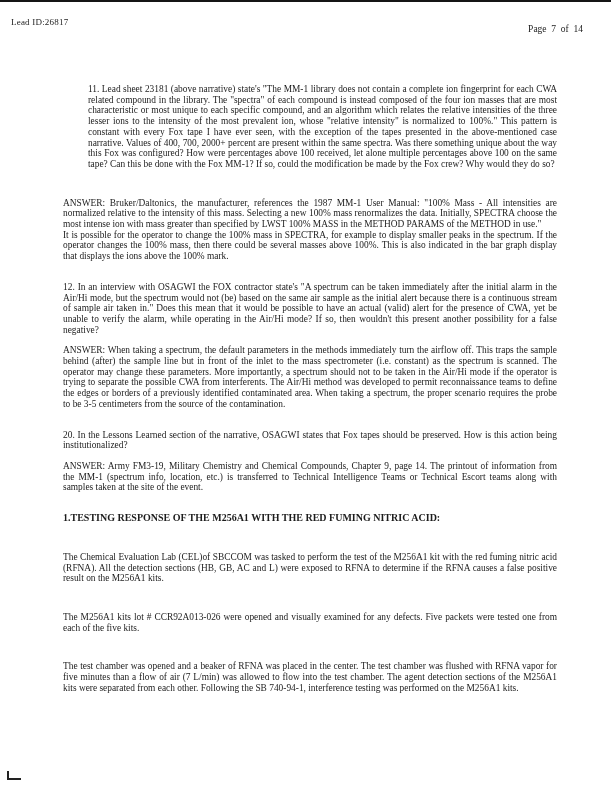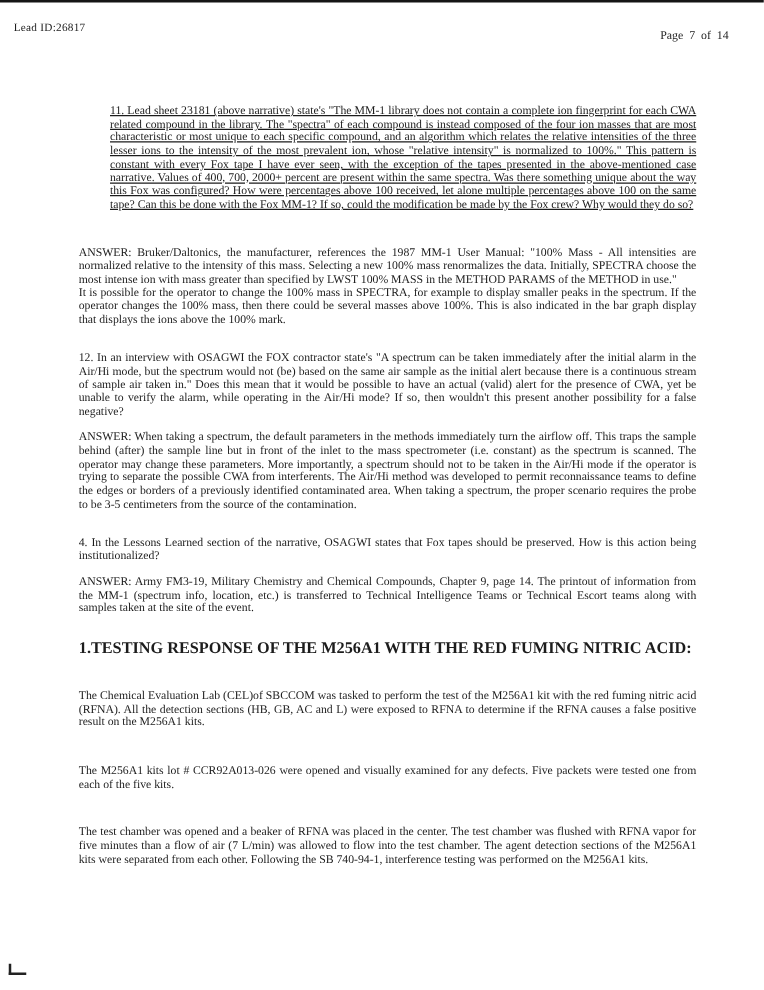--- a/index.html
+++ b/index.html
@@ -30,47 +30,47 @@
   }
   .content {
     position:absolute; top:84px; left:63px; width:494px;
   }
   .para {
     margin:0 0 10px 0;
     font-size:9.4px;
     line-height:10.7px;
     text-align:justify;
   }
-  .indent { margin-left:25px;text-decoration:underline; }
+  .indent { margin-left:25px; }
   .tight { margin-bottom:0;margin-top:28px; }
   .gap-lg { margin-bottom:20px; }
   .heading {
     font-weight:bold;
-    font-size:13px;
+    font-size:10px;
     text-align:left;
   }
 </style>
 </head>
 <body>
 
 <div class="scan-top-edge"></div>
 <div class="scan-corner-mark"></div>
 
 <div class="lead-id">Lead ID:26817</div>
 <div class="page-num">Page  7  of  14</div>
 
 <div class="content">
   <p class="para indent">11. Lead sheet 23181 (above narrative) state's "The MM-1 library does not contain a complete ion fingerprint for each CWA related compound in the library. The "spectra" of each compound is instead composed of the four ion masses that are most characteristic or most unique to each specific compound, and an algorithm which relates the relative intensities of the three lesser ions to the intensity of the most prevalent ion, whose "relative intensity" is normalized to 100%." This pattern is constant with every Fox tape I have ever seen, with the exception of the tapes presented in the above-mentioned case narrative. Values of 400, 700, 2000+ percent are present within the same spectra. Was there something unique about the way this Fox was configured? How were percentages above 100 received, let alone multiple percentages above 100 on the same tape? Can this be done with the Fox MM-1? If so, could the modification be made by the Fox crew? Why would they do so?</p>
   <p class="para tight">ANSWER: Bruker/Daltonics, the manufacturer, references the 1987 MM-1 User Manual: "100% Mass - All intensities are normalized relative to the intensity of this mass. Selecting a new 100% mass renormalizes the data. Initially, SPECTRA choose the most intense ion with mass greater than specified by LWST 100% MASS in the METHOD PARAMS of the METHOD in use."</p>
   <p class="para gap-lg">It is possible for the operator to change the 100% mass in SPECTRA, for example to display smaller peaks in the spectrum. If the operator changes the 100% mass, then there could be several masses above 100%. This is also indicated in the bar graph display that displays the ions above the 100% mark.</p>
 
   <p class="para">12. In an interview with OSAGWI the FOX contractor state's "A spectrum can be taken immediately after the initial alarm in the Air/Hi mode, but the spectrum would not (be) based on the same air sample as the initial alert because there is a continuous stream of sample air taken in." Does this mean that it would be possible to have an actual (valid) alert for the presence of CWA, yet be unable to verify the alarm, while operating in the Air/Hi mode? If so, then wouldn't this present another possibility for a false negative?</p>
   <p class="para gap-lg">ANSWER: When taking a spectrum, the default parameters in the methods immediately turn the airflow off. This traps the sample behind (after) the sample line but in front of the inlet to the mass spectrometer (i.e. constant) as the spectrum is scanned. The operator may change these parameters. More importantly, a spectrum should not to be taken in the Air/Hi mode if the operator is trying to separate the possible CWA from interferents. The Air/Hi method was developed to permit reconnaissance teams to define the edges or borders of a previously identified contaminated area. When taking a spectrum, the proper scenario requires the probe to be 3-5 centimeters from the source of the contamination.</p>
 
-  <p class="para">4. In the Lessons Learned section of the narrative, OSAGWI states that Fox tapes should be preserved. How is this action being institutionalized?</p>
+  <p class="para">20. In the Lessons Learned section of the narrative, OSAGWI states that Fox tapes should be preserved. How is this action being institutionalized?</p>
   <p class="para gap-lg">ANSWER: Army FM3-19, Military Chemistry and Chemical Compounds, Chapter 9, page 14. The printout of information from the MM-1 (spectrum info, location, etc.) is transferred to Technical Intelligence Teams or Technical Escort teams along with samples taken at the site of the event.</p>
 
 
   <p class="para heading gap-lg">1.TESTING RESPONSE OF THE M256A1 WITH THE RED FUMING NITRIC ACID:</p>
 
   <p class="para tight">The Chemical Evaluation Lab (CEL)of SBCCOM was tasked to perform the test of the M256A1 kit with the red fuming nitric acid (RFNA). All the detection sections (HB, GB, AC and L) were exposed to RFNA to determine if the RFNA causes a false positive result on the M256A1 kits.</p>
   <p class="para tight">The M256A1 kits lot # CCR92A013-026 were opened and visually examined for any defects. Five packets were tested one from each of the five kits.</p>
   <p class="para tight">The test chamber was opened and a beaker of RFNA was placed in the center. The test chamber was flushed with RFNA vapor for five minutes than a flow of air (7 L/min) was allowed to flow into the test chamber. The agent detection sections of the M256A1 kits were separated from each other. Following the SB 740-94-1, interference testing was performed on the M256A1 kits.</p>
 </div>
 

